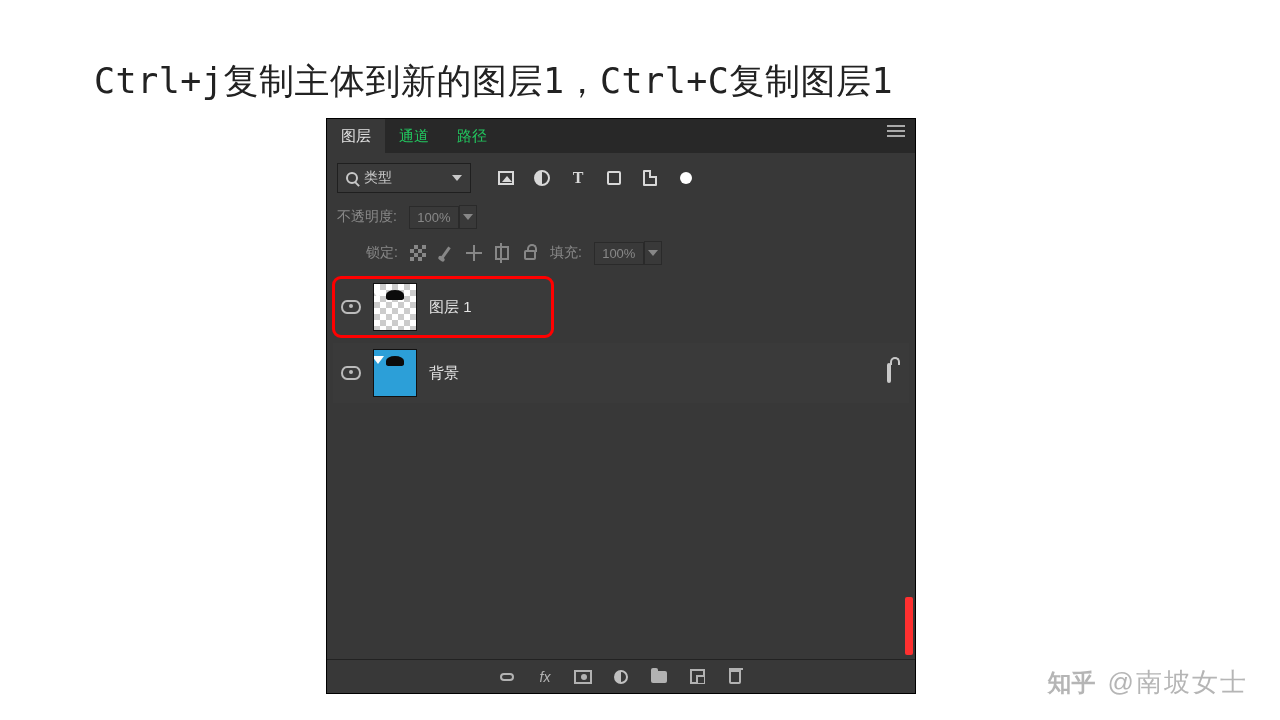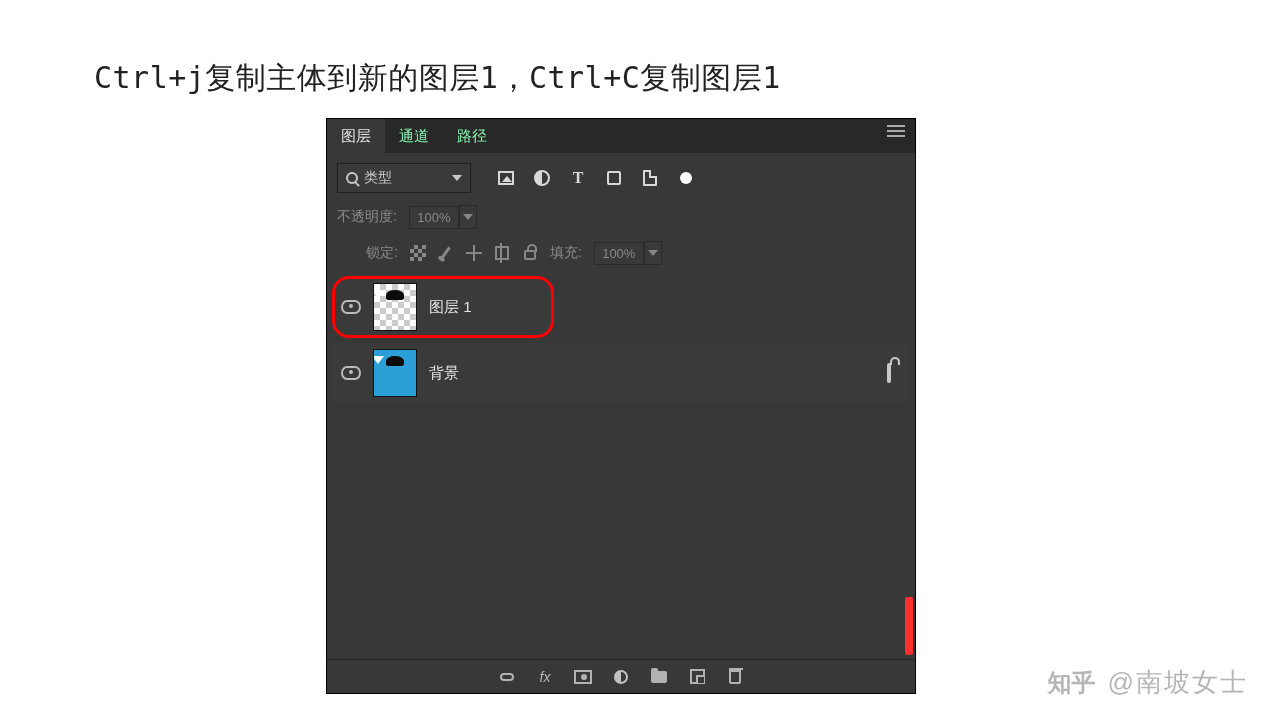--- a/index.html
+++ b/index.html
@@ -9,21 +9,21 @@
     background: #ffffff;
     font-family: "Microsoft YaHei", sans-serif;
     position: relative;
     overflow: hidden;
   }
 
   .instruction {
     position: absolute;
     top: 58px;
     left: 94px;
-    font-size: 30px;
+    font-size: 35px;
     letter-spacing: 0.5px;
     color: #222;
     font-family: "SimHei", "Microsoft YaHei", monospace;
   }
 
   .panel {
     position: absolute;
     top: 118px;
     left: 326px;
     width: 590px;
@@ -42,21 +42,21 @@
     align-items: center;
     height: 34px;
     background: #282828;
     position: relative;
   }
   .tab {
     padding: 0 14px;
     height: 100%;
     display: flex;
     align-items: center;
-    color: #86efac;
+    color: #22c55e;
     cursor: pointer;
     font-size: 15px;
   }
   .tab.active {
     background: #383838;
     color: #e2e2e2;
   }
   .menu-icon {
     position: absolute;
     right: 10px;
@@ -172,21 +172,21 @@
     display:flex; align-items:center; gap:12px;
     padding:6px 4px;
     background:#3a3a3a;
     margin-bottom:6px;
     position:relative;
   }
   .layer-row.selected{
     outline: 3px solid #ff0000;
     outline-offset: -2px;
     width: 220px;
-    border-radius:16px;
+    border-radius:8px;
   }
   .eye{
     width:20px;height:14px;border:2px solid #bbb;border-radius:60% / 100%;position:relative; cursor:pointer; margin-left:4px;
   }
   .eye::after{content:"";position:absolute;top:2px;left:6px;width:4px;height:4px;border-radius:50%;background:#bbb;}
   .thumb{
     width:44px;height:48px;border:1px solid #111; position:relative; overflow:hidden;
   }
   .thumb.trans{
     background:

